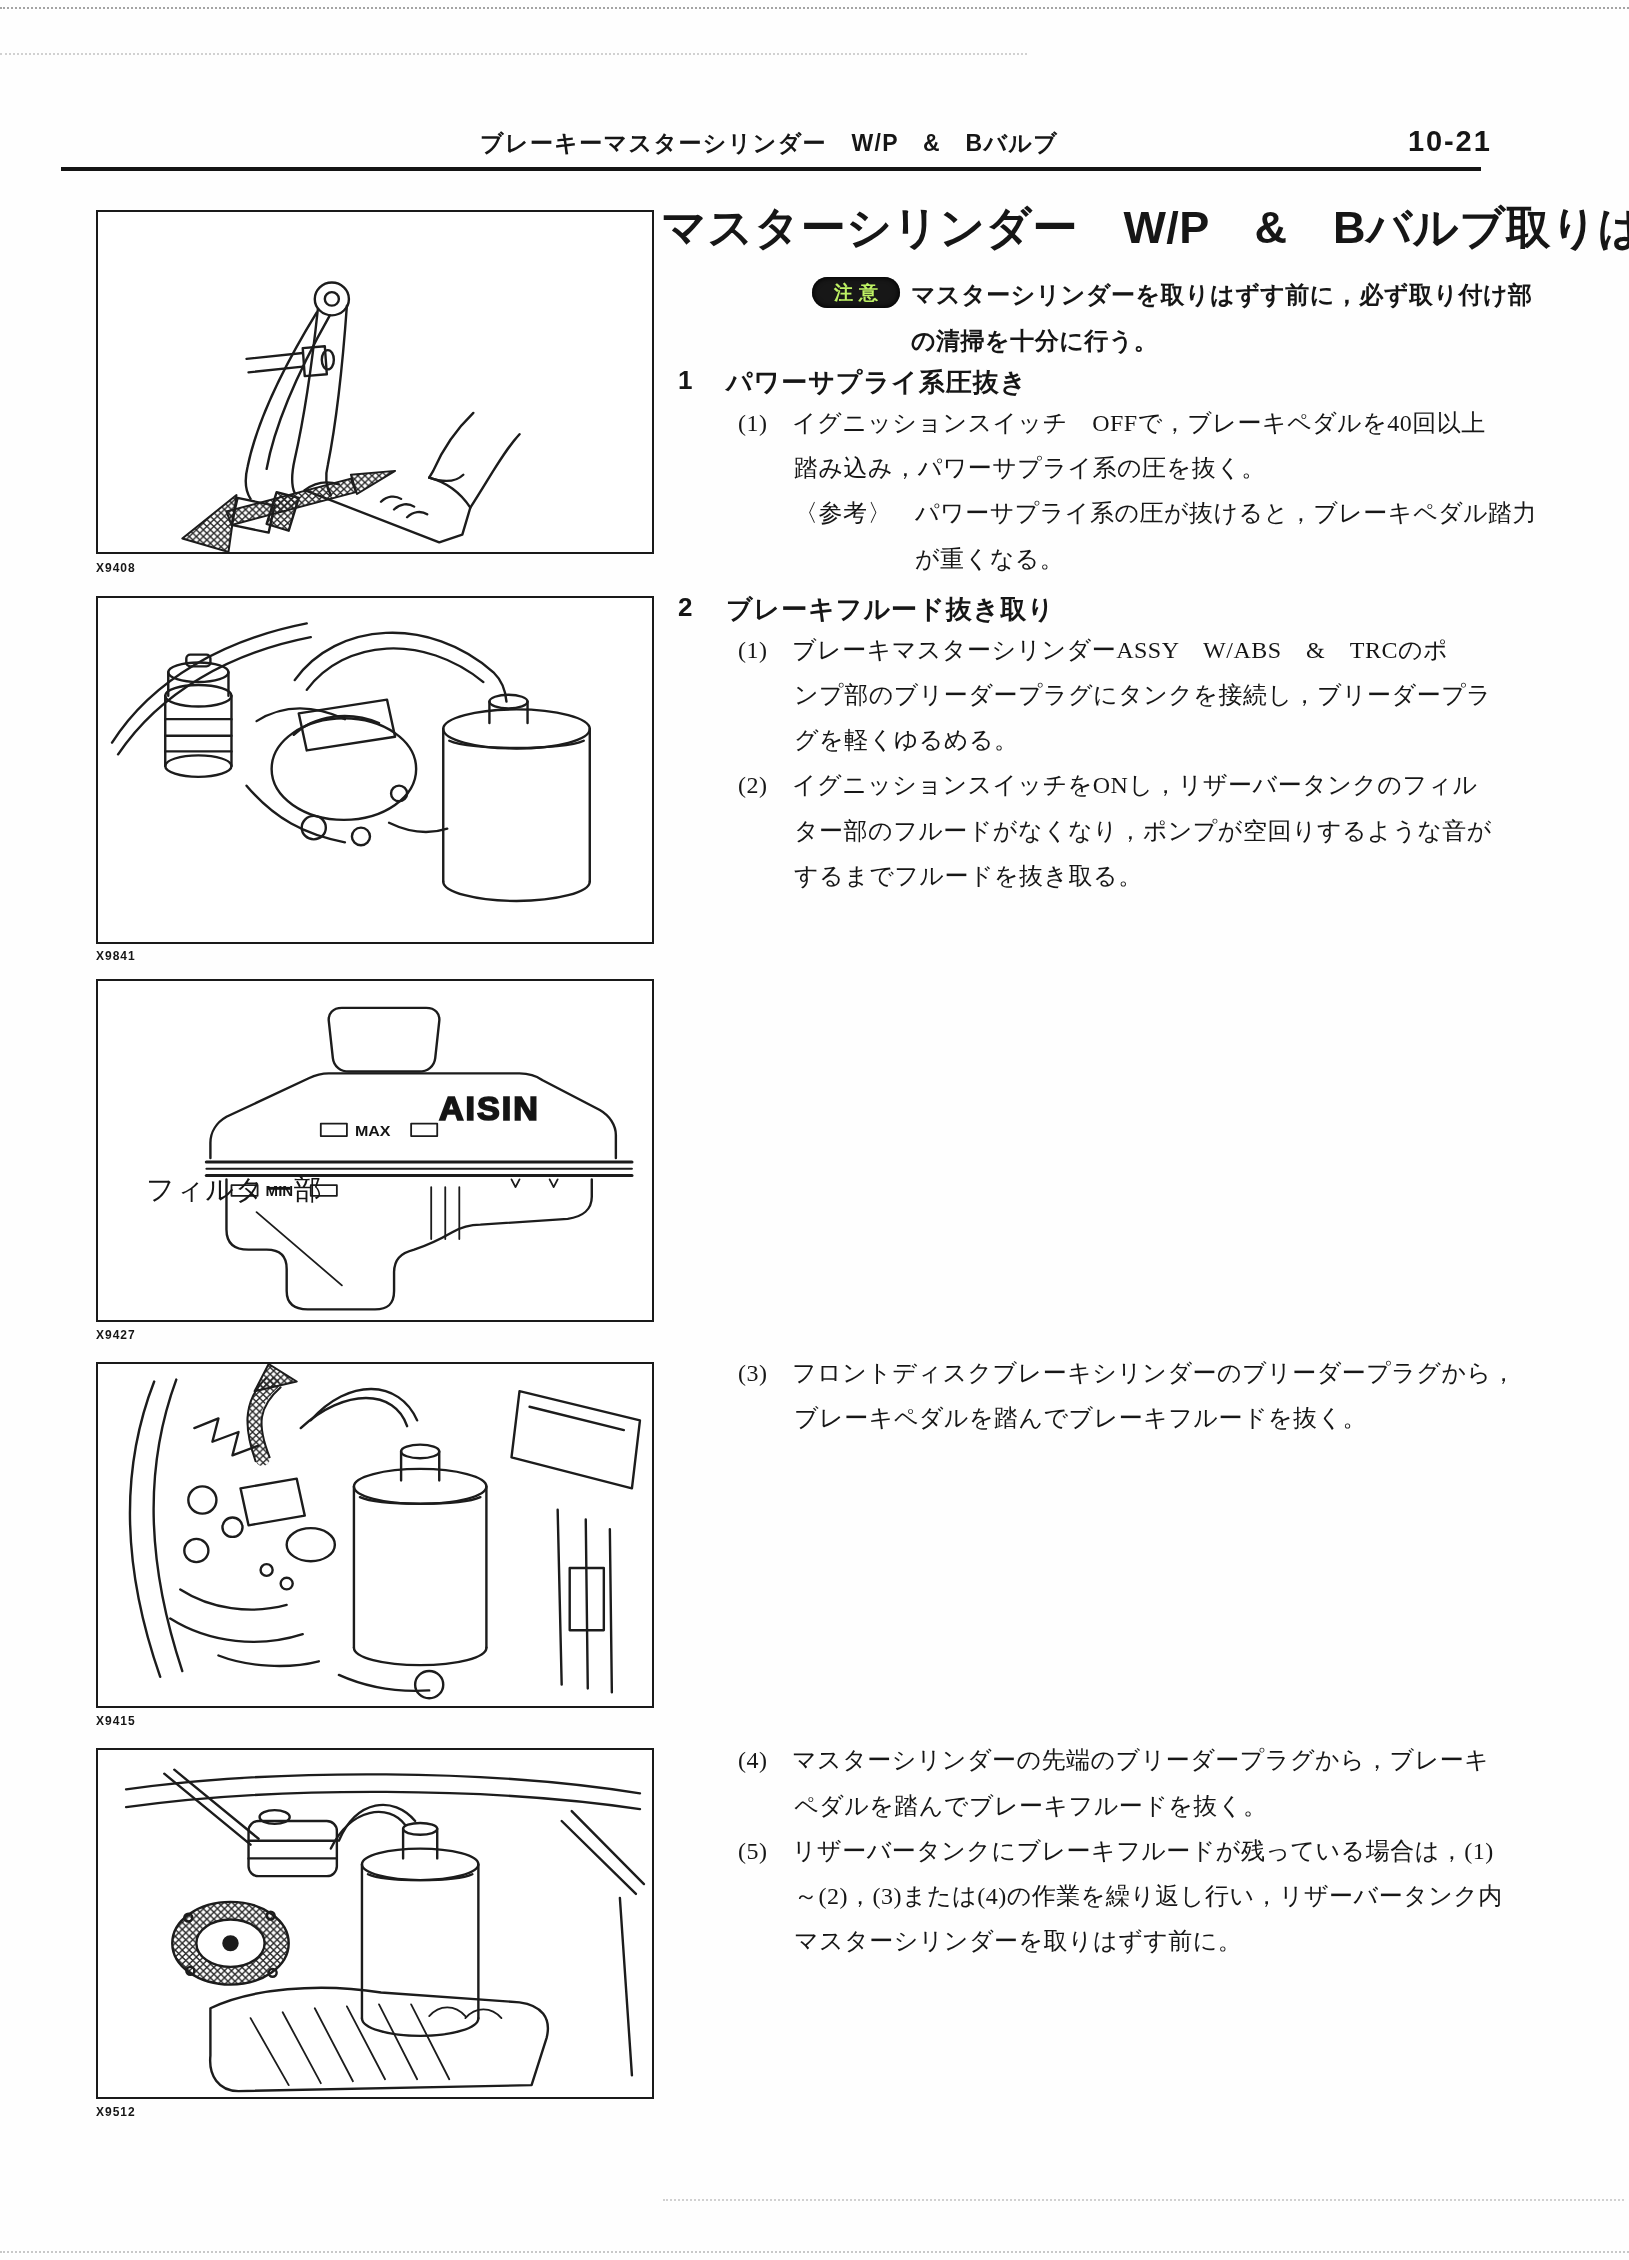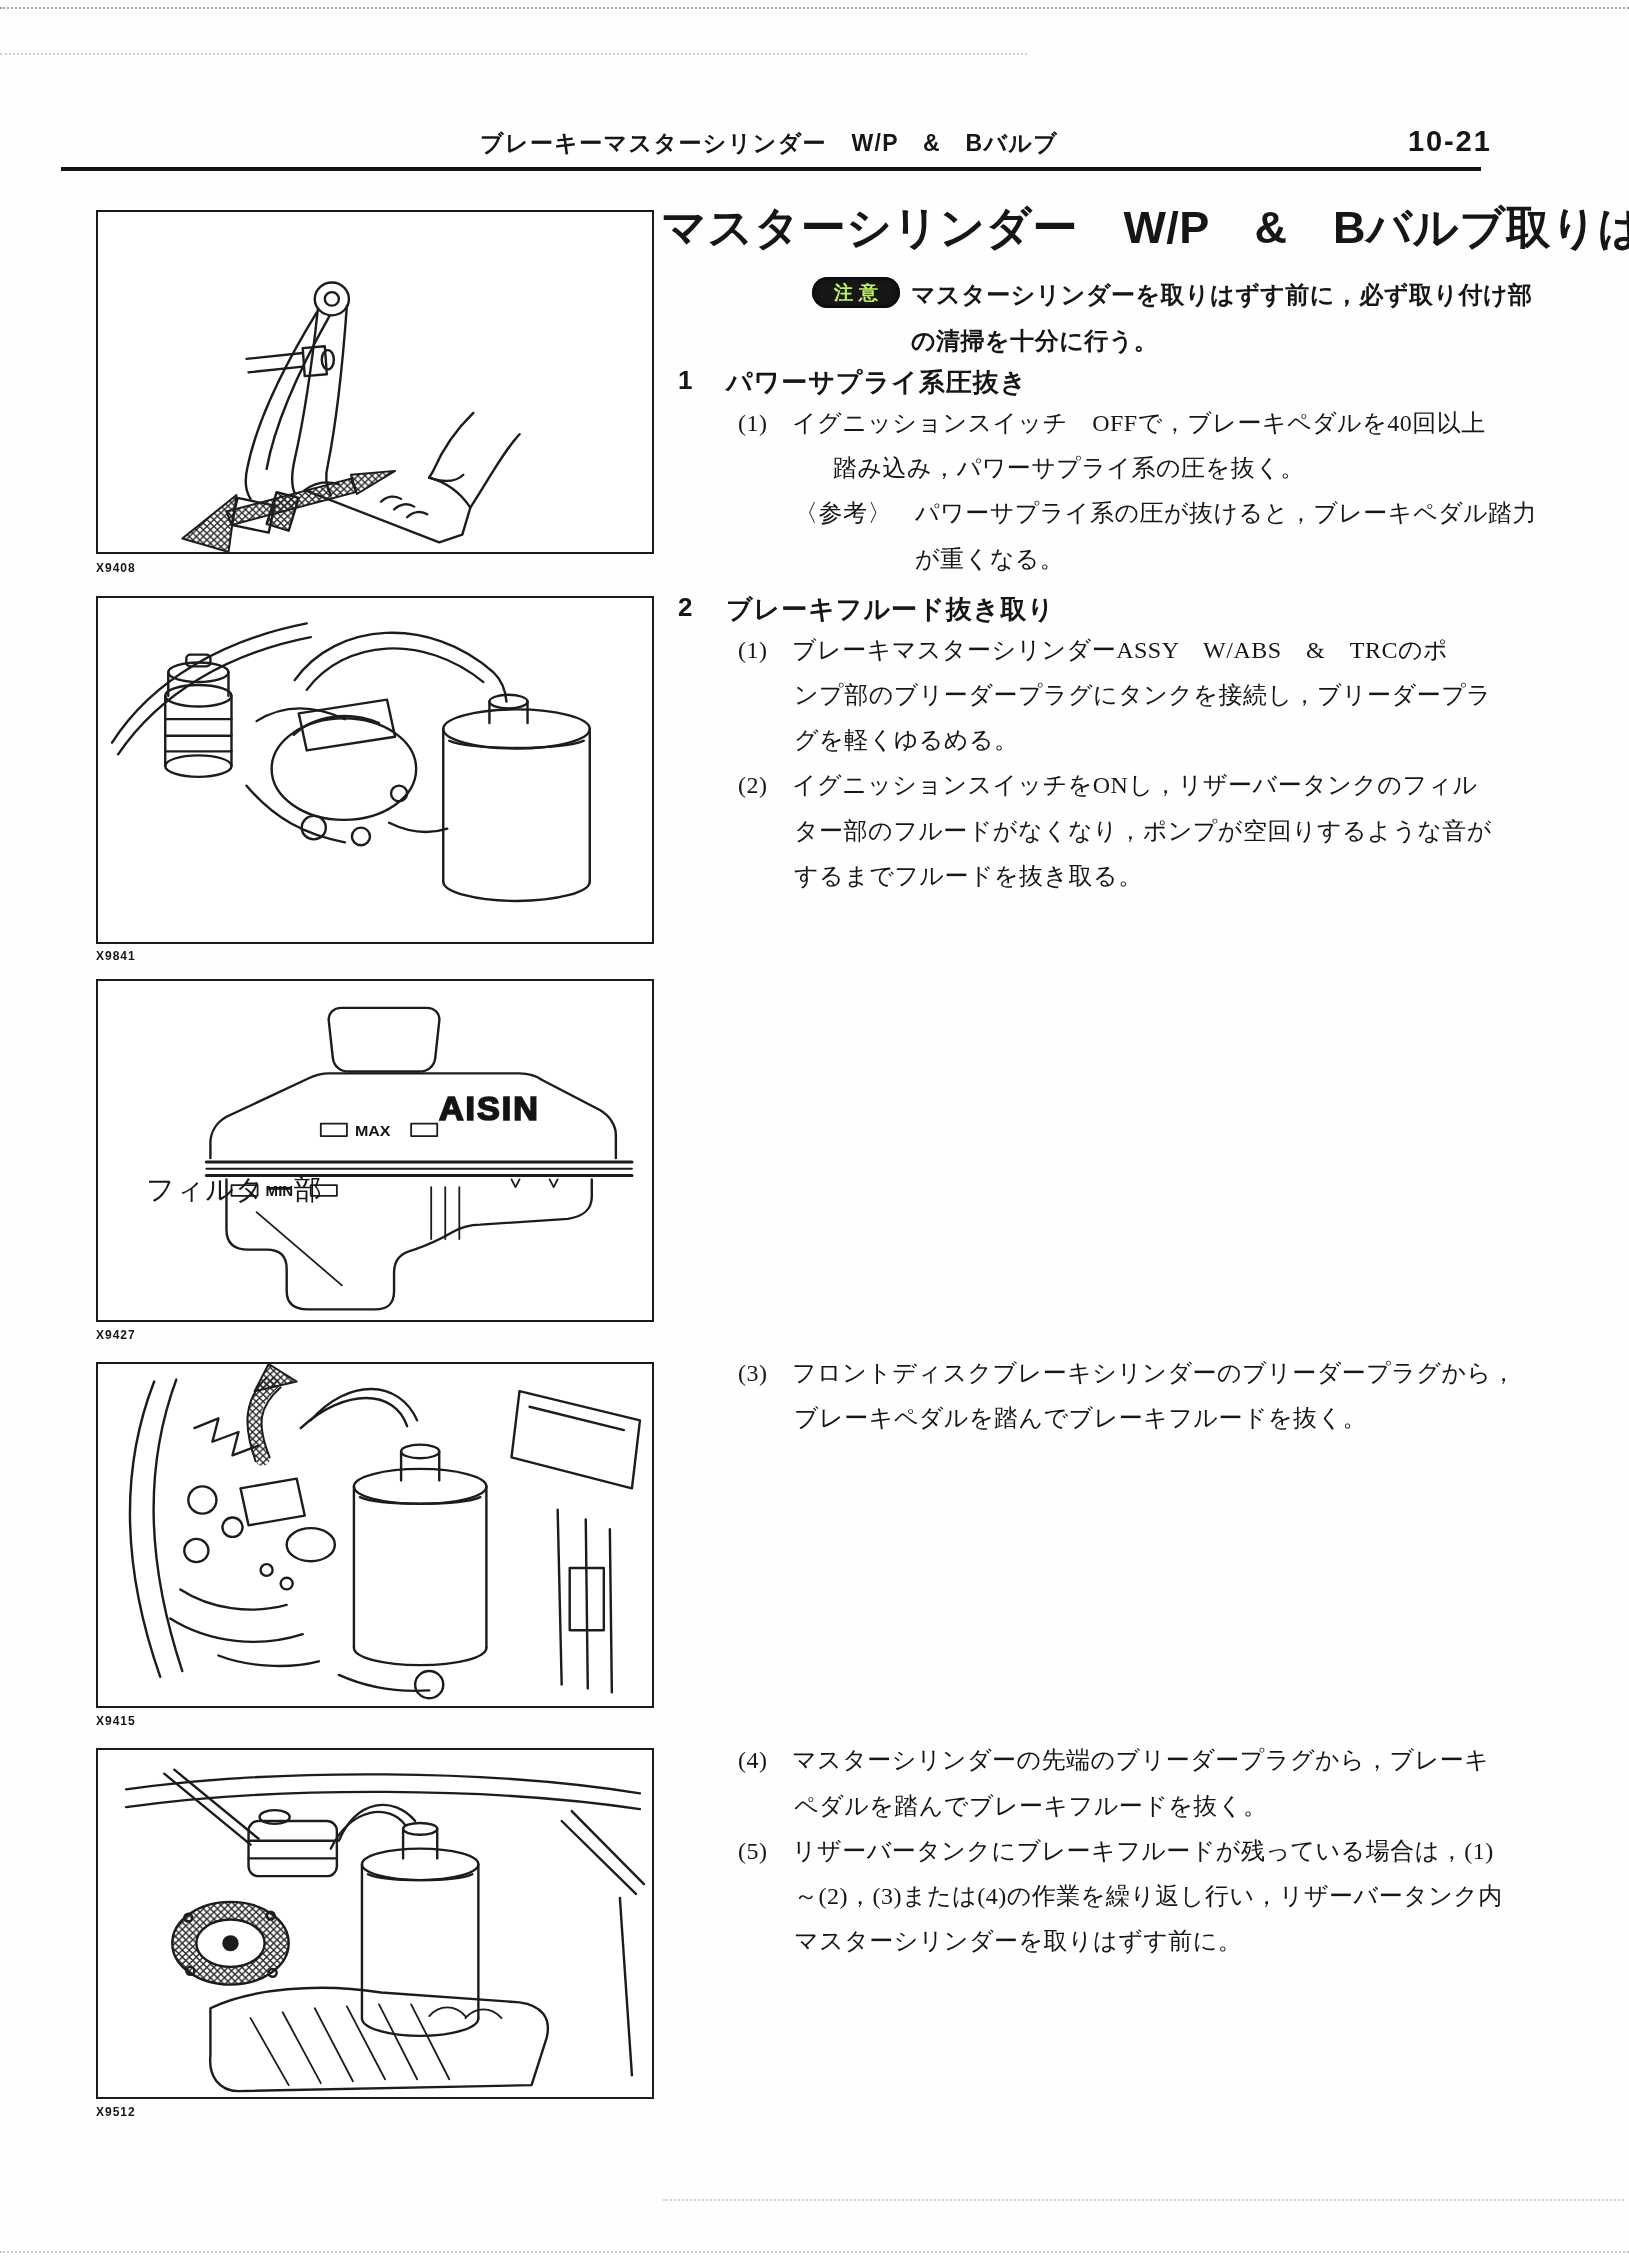--- a/index.html
+++ b/index.html
@@ -44,21 +44,21 @@
 
   <div class="badge sans" style="left:812px;top:277px;">注意</div>
   <div class="t sans note" style="left:911px;top:279px;">マスターシリンダーを取りはずす前に，必ず取り付け部</div>
   <div class="t sans note" style="left:911px;top:325px;">の清掃を十分に行う。</div>
 
   <div class="t sans h" style="left:678px;top:365px;">1</div>
   <div class="t sans h" style="left:726px;top:365px;">パワーサプライ系圧抜き</div>
 
   <div class="t serif body" style="left:738px;top:411px;">(1)</div>
   <div class="t serif body" style="left:792px;top:411px;">イグニッションスイッチ　OFFで，ブレーキペダルを40回以上</div>
-  <div class="t serif body" style="left:794px;top:456px;margin-left:39px;">踏み込み，パワーサプライ系の圧を抜く。</div>
+  <div class="t serif body" style="left:794px;top:456px;">踏み込み，パワーサプライ系の圧を抜く。</div>
 
   <div class="t serif body" style="left:794px;top:501px;">〈参考〉</div>
   <div class="t serif body" style="left:915px;top:501px;">パワーサプライ系の圧が抜けると，ブレーキペダル踏力</div>
   <div class="t serif body" style="left:915px;top:547px;">が重くなる。</div>
 
   <div class="t sans h" style="left:678px;top:592px;">2</div>
   <div class="t sans h" style="left:726px;top:592px;">ブレーキフルード抜き取り</div>
 
   <div class="t serif body" style="left:738px;top:638px;">(1)</div>
   <div class="t serif body" style="left:792px;top:638px;">ブレーキマスターシリンダーASSY　W/ABS　&amp;　TRCのポ</div>

